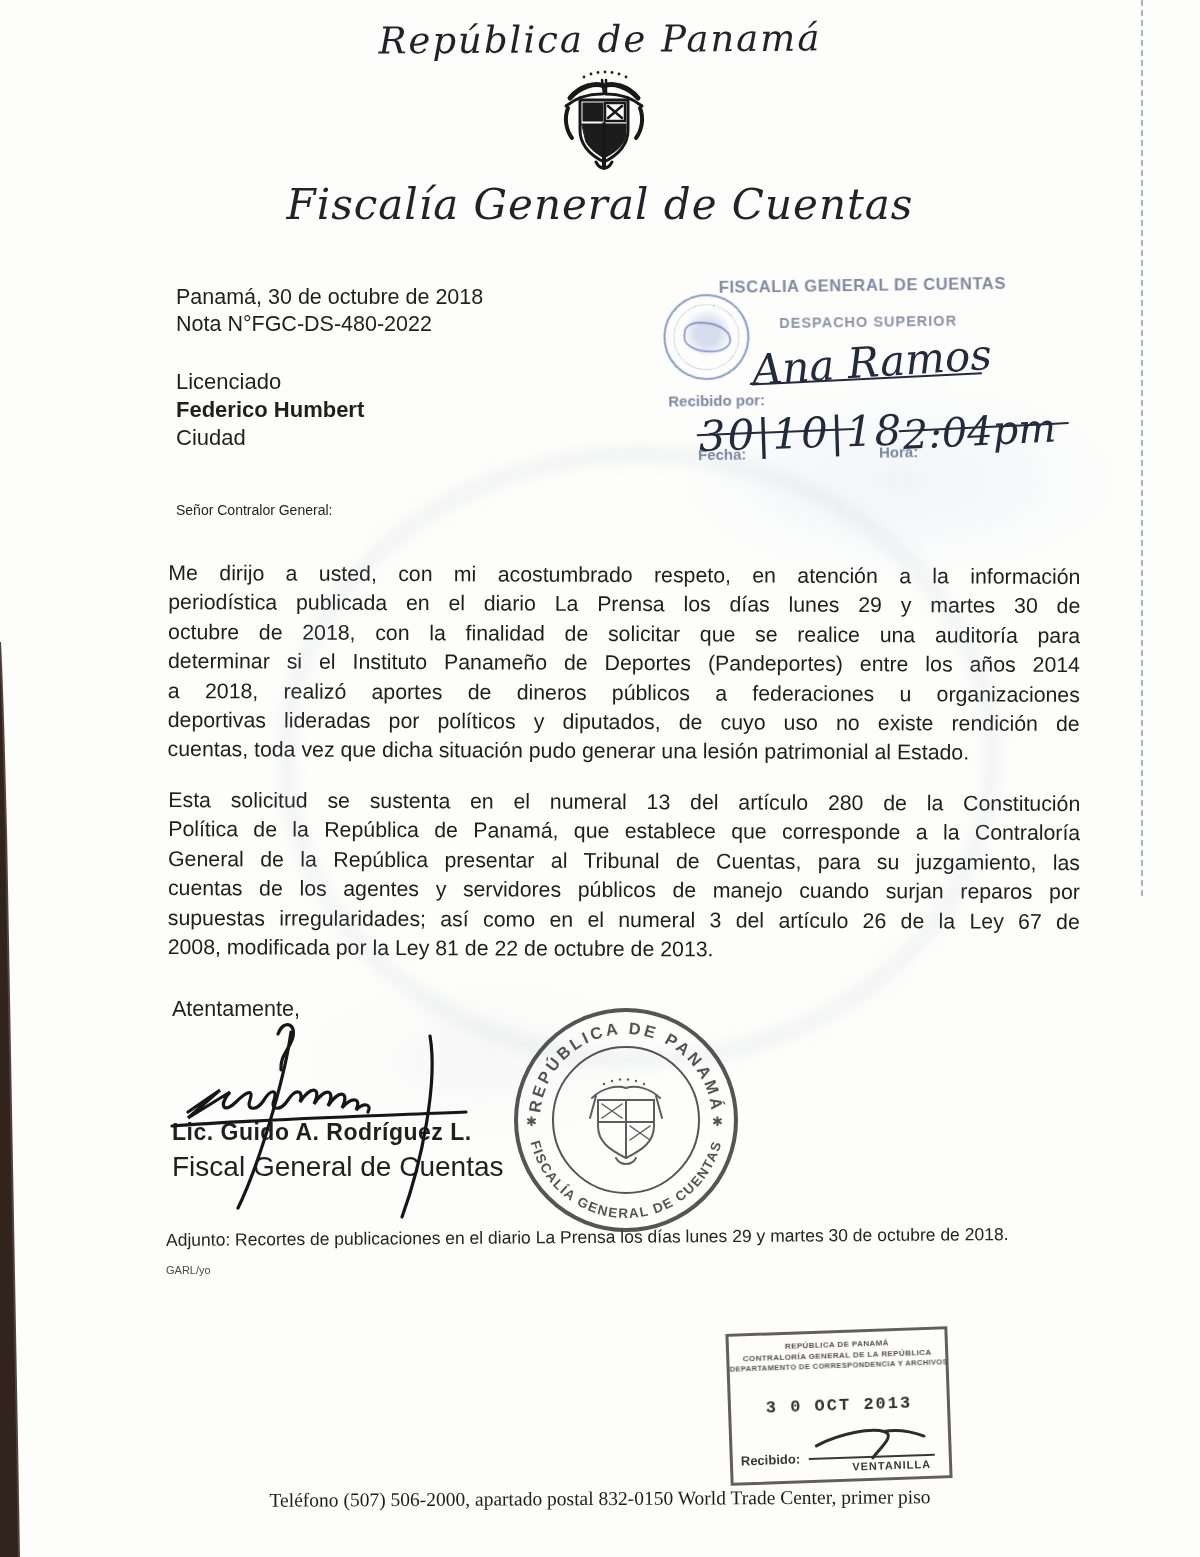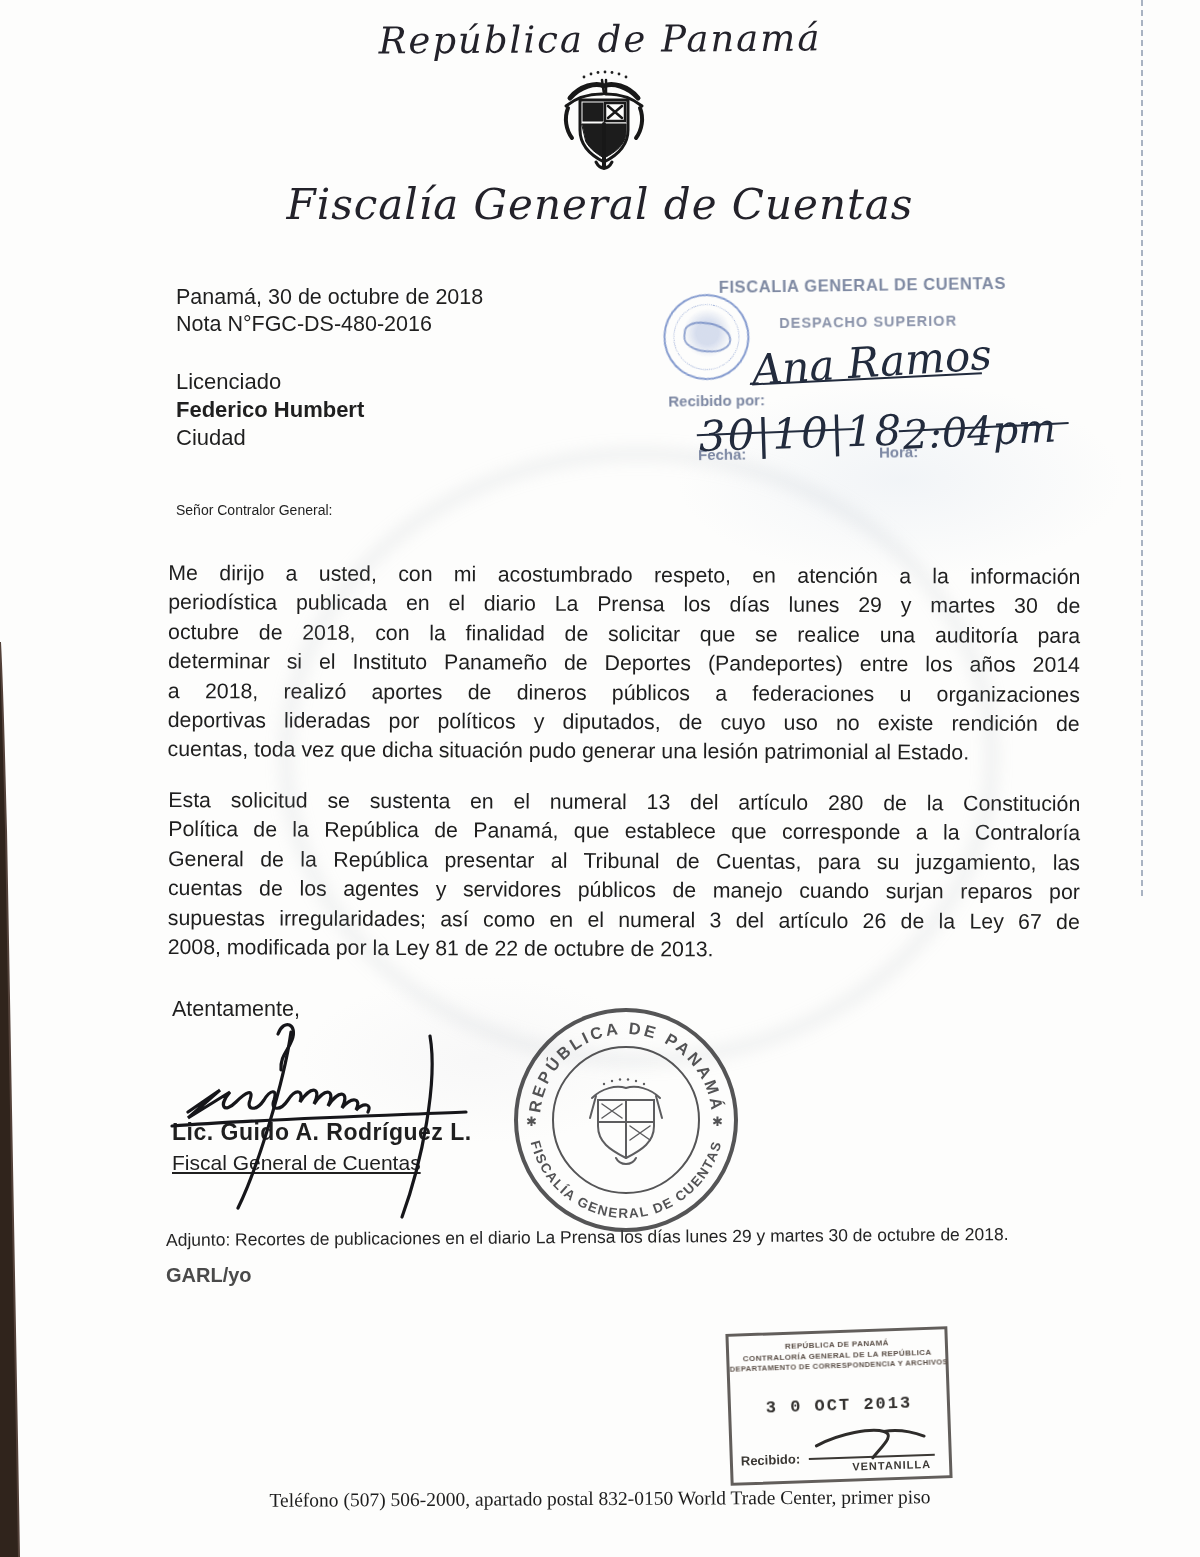--- a/index.html
+++ b/index.html
@@ -40,21 +40,21 @@
   
   .para{left:168px;width:912px;font-size:21.3px;line-height:29.4px;color:#1e1e1e;}
   .para1{top:561px;transform:rotate(0.25deg);}
   .para2{top:788px;transform:rotate(0.25deg);}
   .line.j{text-align:justify;text-align-last:justify;}
   .closing{top:997px;left:172px;font-size:21.5px;}
 
   
   .sig-svg{left:158px;top:1012px;z-index:6;}
   .signer-name{top:1119px;left:172px;font-size:23px;font-weight:bold;letter-spacing:0.5px;z-index:5;}
-  .signer-title{top:1151px;left:172px;font-size:21px;z-index:5;text-decoration:underline;}
+  .signer-title{top:1151px;left:172px;font-size:28px;z-index:5;}
 
   
   .rstamp{left:640px;top:270px;width:430px;height:215px;transform:rotate(-0.8deg);z-index:4;}
   .rstamp .title{
     left:80px;top:6px;font-size:16.5px;font-weight:bold;letter-spacing:0.6px;
     color:#7e89a2;filter:blur(0.3px);white-space:nowrap;
   }
   .rstamp .subtitle{
     left:140px;top:44px;font-size:14.5px;font-weight:bold;letter-spacing:1px;
     color:#8a93aa;filter:blur(0.4px);white-space:nowrap;
@@ -91,21 +91,21 @@
     left:278px;top:446px;width:690px;height:590px;border-radius:50%;
     border:16px solid rgba(165,170,182,0.12);
     filter:blur(7px);z-index:1;
   }
 
   
   .seal-svg{left:504px;top:998px;z-index:7;opacity:0.88;}
 
   
   .attachment{top:1227px;left:166px;font-size:17.5px;color:#242424;transform:rotate(-0.4deg);white-space:nowrap;z-index:3;}
-  .initials{top:1264px;left:166px;font-size:20px;color:#4a4a4a;font-weight:bold;}
+  .initials{top:1264px;left:166px;font-size:11px;color:#4a4a4a;}
 
   
   .gstamp{
     left:728px;top:1330px;width:216px;height:146px;
     border:3px solid rgba(70,66,62,0.85);
     transform:rotate(-2deg);
     color:#4c443e;
   }
   .gstamp .hdr{
     margin-top:7px;text-align:center;font-size:8px;font-weight:bold;
@@ -190,21 +190,21 @@
     <div class="abs hwline" style="left:112px;top:108px;width:230px;transform:rotate(-2deg);"></div>
     <div class="abs lbl" style="left:18px;top:174px;margin-left:39px;">Fecha:</div>
     <div class="abs hw hw-date">30|10|18</div>
     <div class="abs hwline" style="left:56px;top:160px;width:158px;transform:rotate(-1.5deg);"></div>
     <div class="abs lbl" style="left:238px;top:174px;">Hora:</div>
     <div class="abs hw hw-time">2:04pm</div>
     <div class="abs hwline" style="left:258px;top:158px;width:170px;transform:rotate(-2deg);"></div>
   </div>
 
   <div class="abs ink citydate">Panamá, 30 de octubre de 2018</div>
-  <div class="abs ink refline">Nota N°FGC-DS-480-2016</div>
+  <div class="abs ink refline">Nota N°FGC-DS-480-2022</div>
 
   <div class="abs ink recipient">
     <div>Licenciado</div>
     <div class="bold">Federico Humbert</div>
     <div>Ciudad</div>
   </div>
 
   <div class="abs ink salutation">Señor Contralor General:</div>
 
   <div class="abs para para1">

